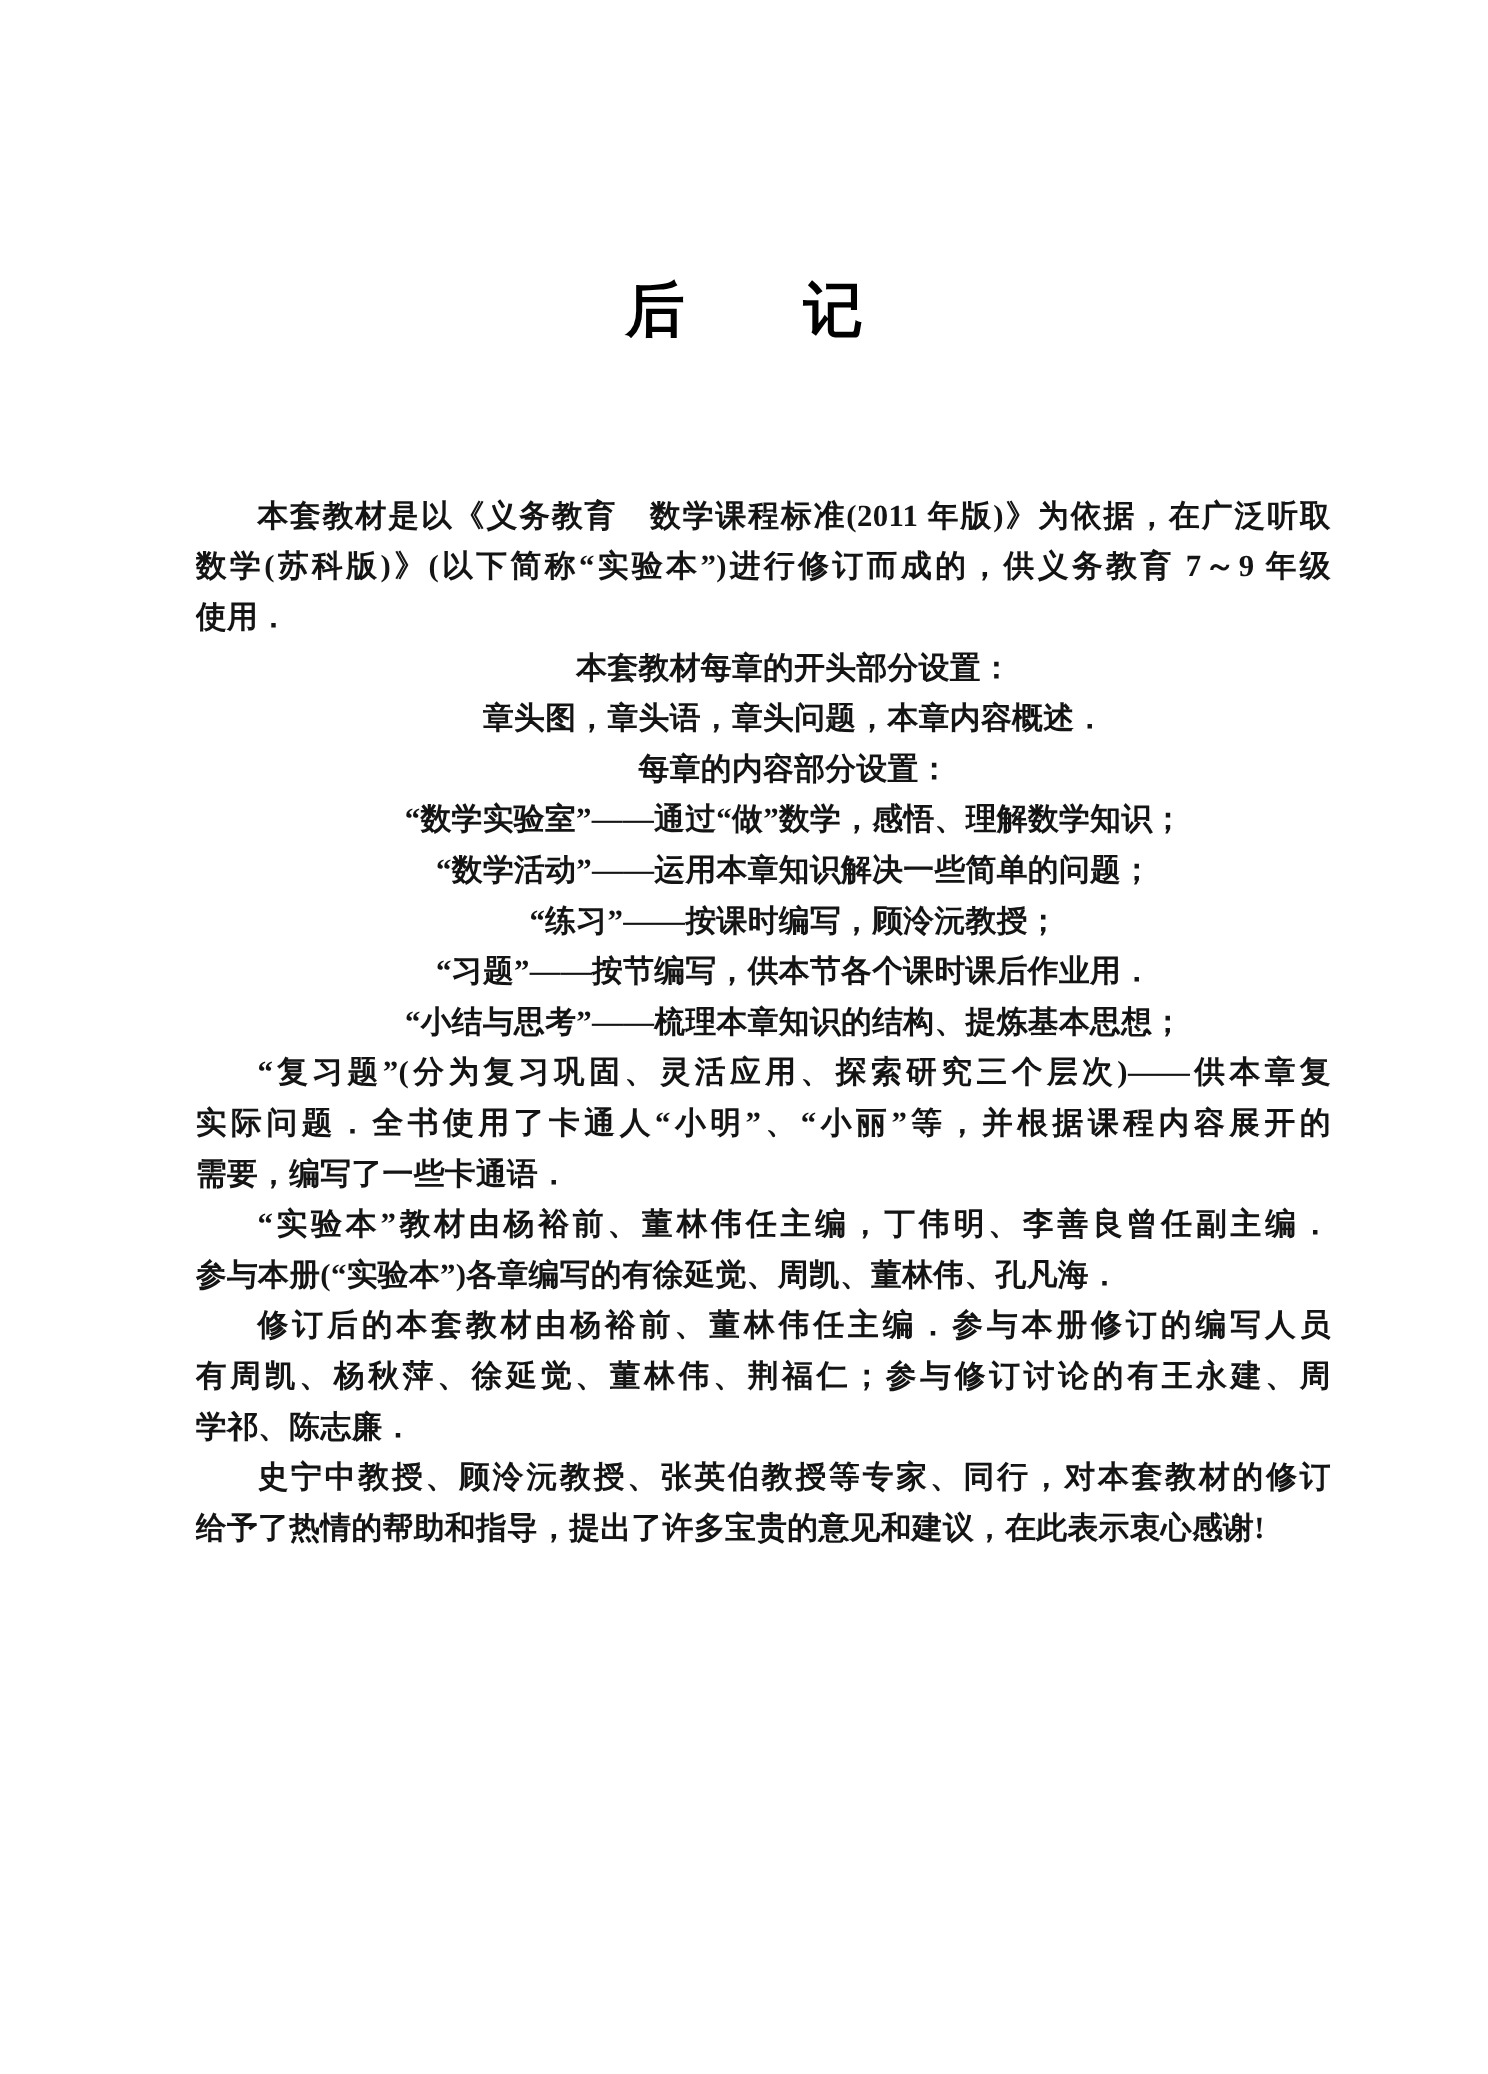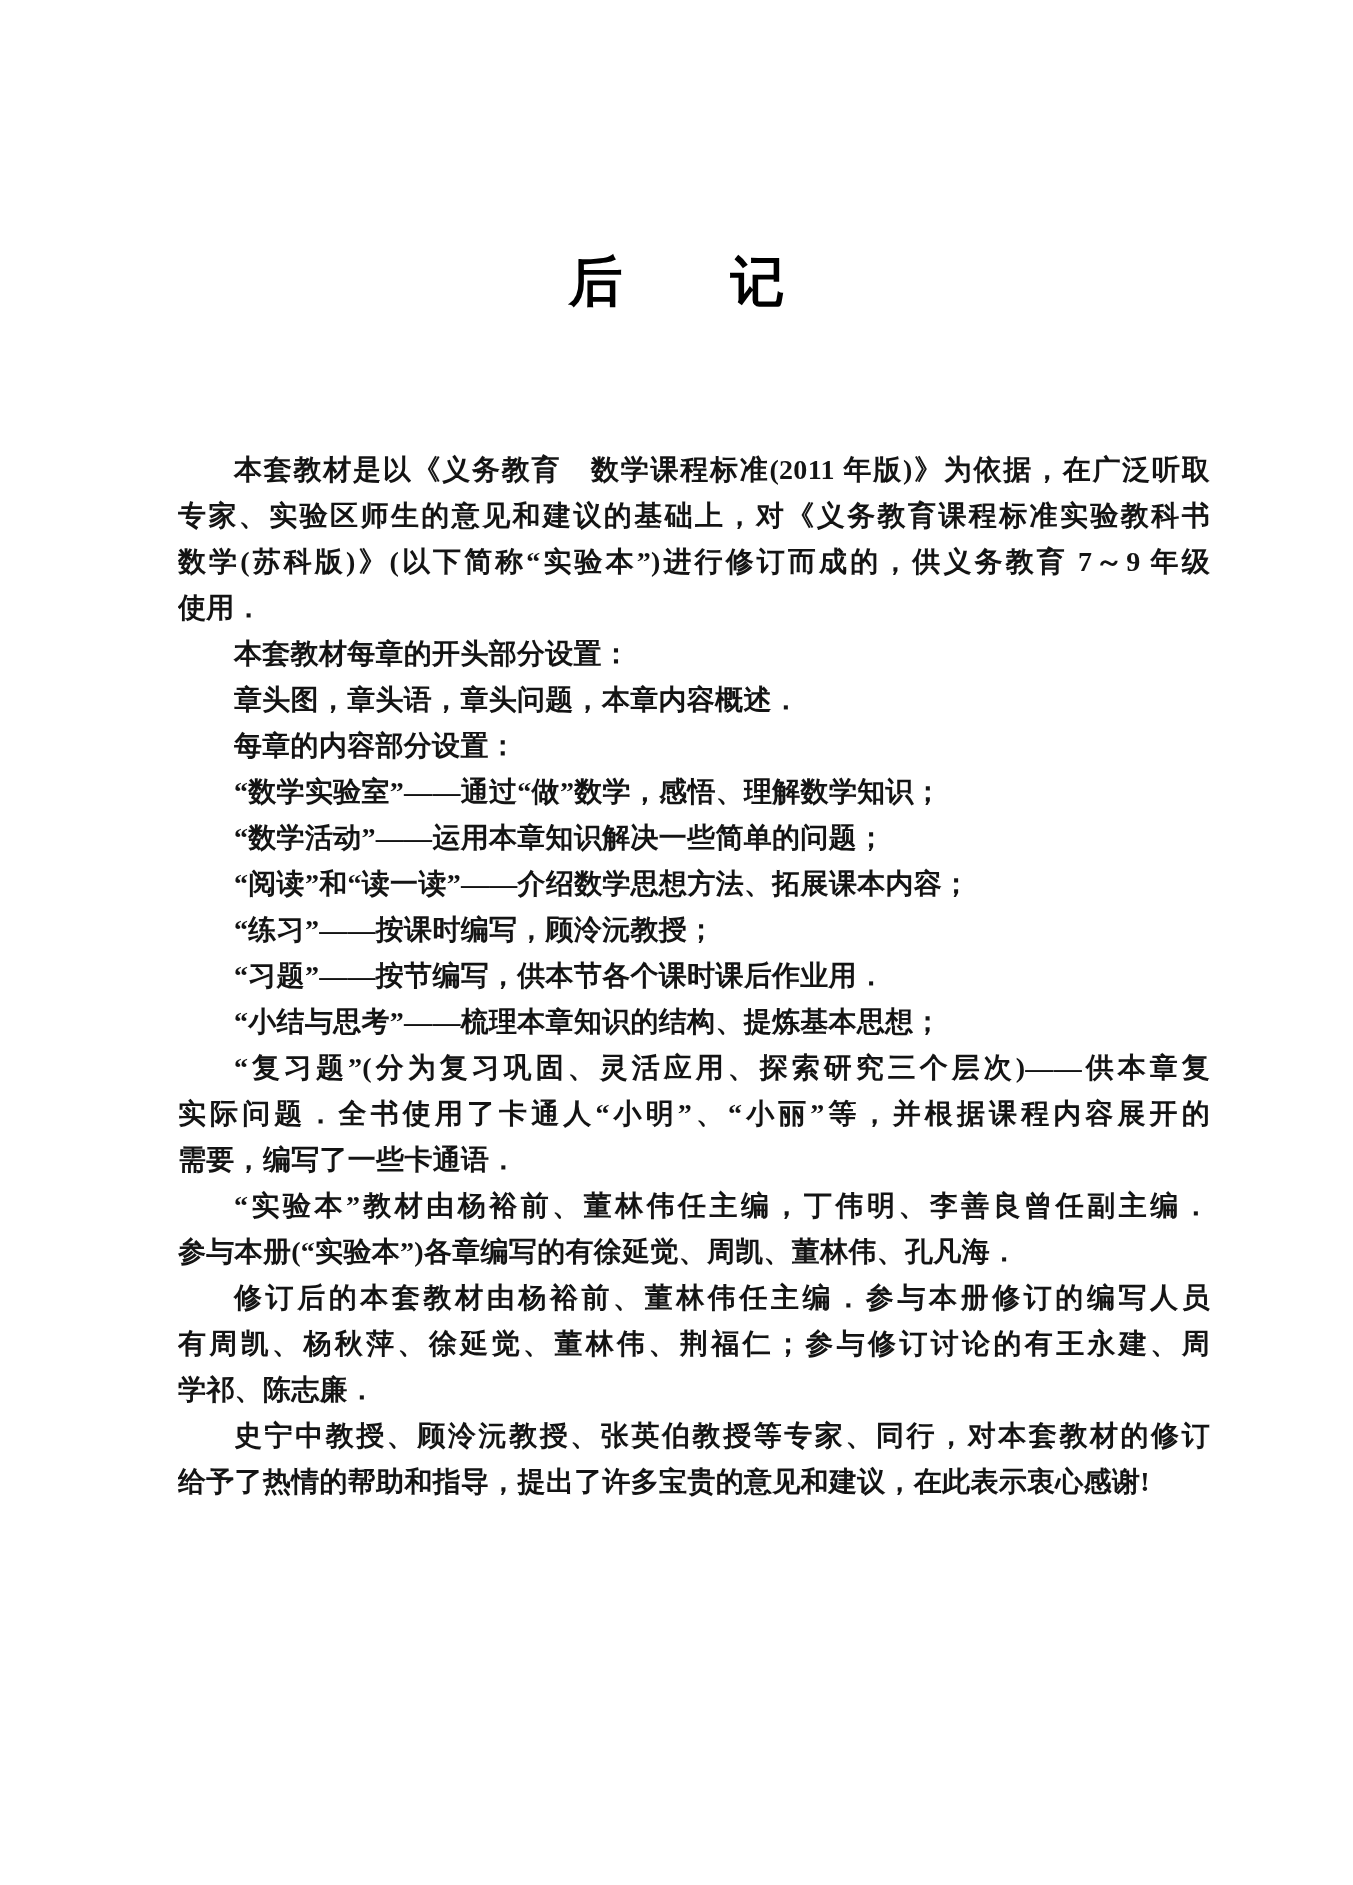--- a/index.html
+++ b/index.html
@@ -38,42 +38,41 @@
   .line {
     font-size: 28px;
     height: 46px;
     line-height: 46px;
     letter-spacing: 0.3px;
     overflow: hidden;
     font-weight: bold;
   }
   .line.first {
     text-indent: 2em;
+    text-align: center;
   }
   .line.just {
     text-align: justify;
     text-align-last: justify;
   }
 </style>
 </head>
 <body>
 
 <div class="page">
   <h1 class="doc-title">后　　记</h1>
   <div class="body-text" id="paragraphs">
       <div class="line first just">本套教材是以《义务教育　数学课程标准(2011 年版)》为依据，在广泛听取</div>
-      <div class="line just">专家、实验区师生的意见和建议的基础上，对《义务教育课程标准实验教科书</div>
       <div class="line just">数学(苏科版)》(以下简称“实验本”)进行修订而成的，供义务教育 7～9 年级</div>
       <div class="line">使用．</div>
       <div class="line first">本套教材每章的开头部分设置：</div>
       <div class="line first">章头图，章头语，章头问题，本章内容概述．</div>
       <div class="line first">每章的内容部分设置：</div>
       <div class="line first">“数学实验室”——通过“做”数学，感悟、理解数学知识；</div>
       <div class="line first">“数学活动”——运用本章知识解决一些简单的问题；</div>
-      <div class="line first">“阅读”和“读一读”——介绍数学思想方法、拓展课本内容；</div>
       <div class="line first">“练习”——按课时编写，顾泠沅教授；</div>
       <div class="line first">“习题”——按节编写，供本节各个课时课后作业用．</div>
       <div class="line first">“小结与思考”——梳理本章知识的结构、提炼基本思想；</div>
       <div class="line first just">“复习题”(分为复习巩固、灵活应用、探索研究三个层次)——供本章复</div>
       <div class="line just">实际问题．全书使用了卡通人“小明”、“小丽”等，并根据课程内容展开的</div>
       <div class="line">需要，编写了一些卡通语．</div>
       <div class="line first just">“实验本”教材由杨裕前、董林伟任主编，丁伟明、李善良曾任副主编．</div>
       <div class="line">参与本册(“实验本”)各章编写的有徐延觉、周凯、董林伟、孔凡海．</div>
       <div class="line first just">修订后的本套教材由杨裕前、董林伟任主编．参与本册修订的编写人员</div>
       <div class="line just">有周凯、杨秋萍、徐延觉、董林伟、荆福仁；参与修订讨论的有王永建、周</div>

